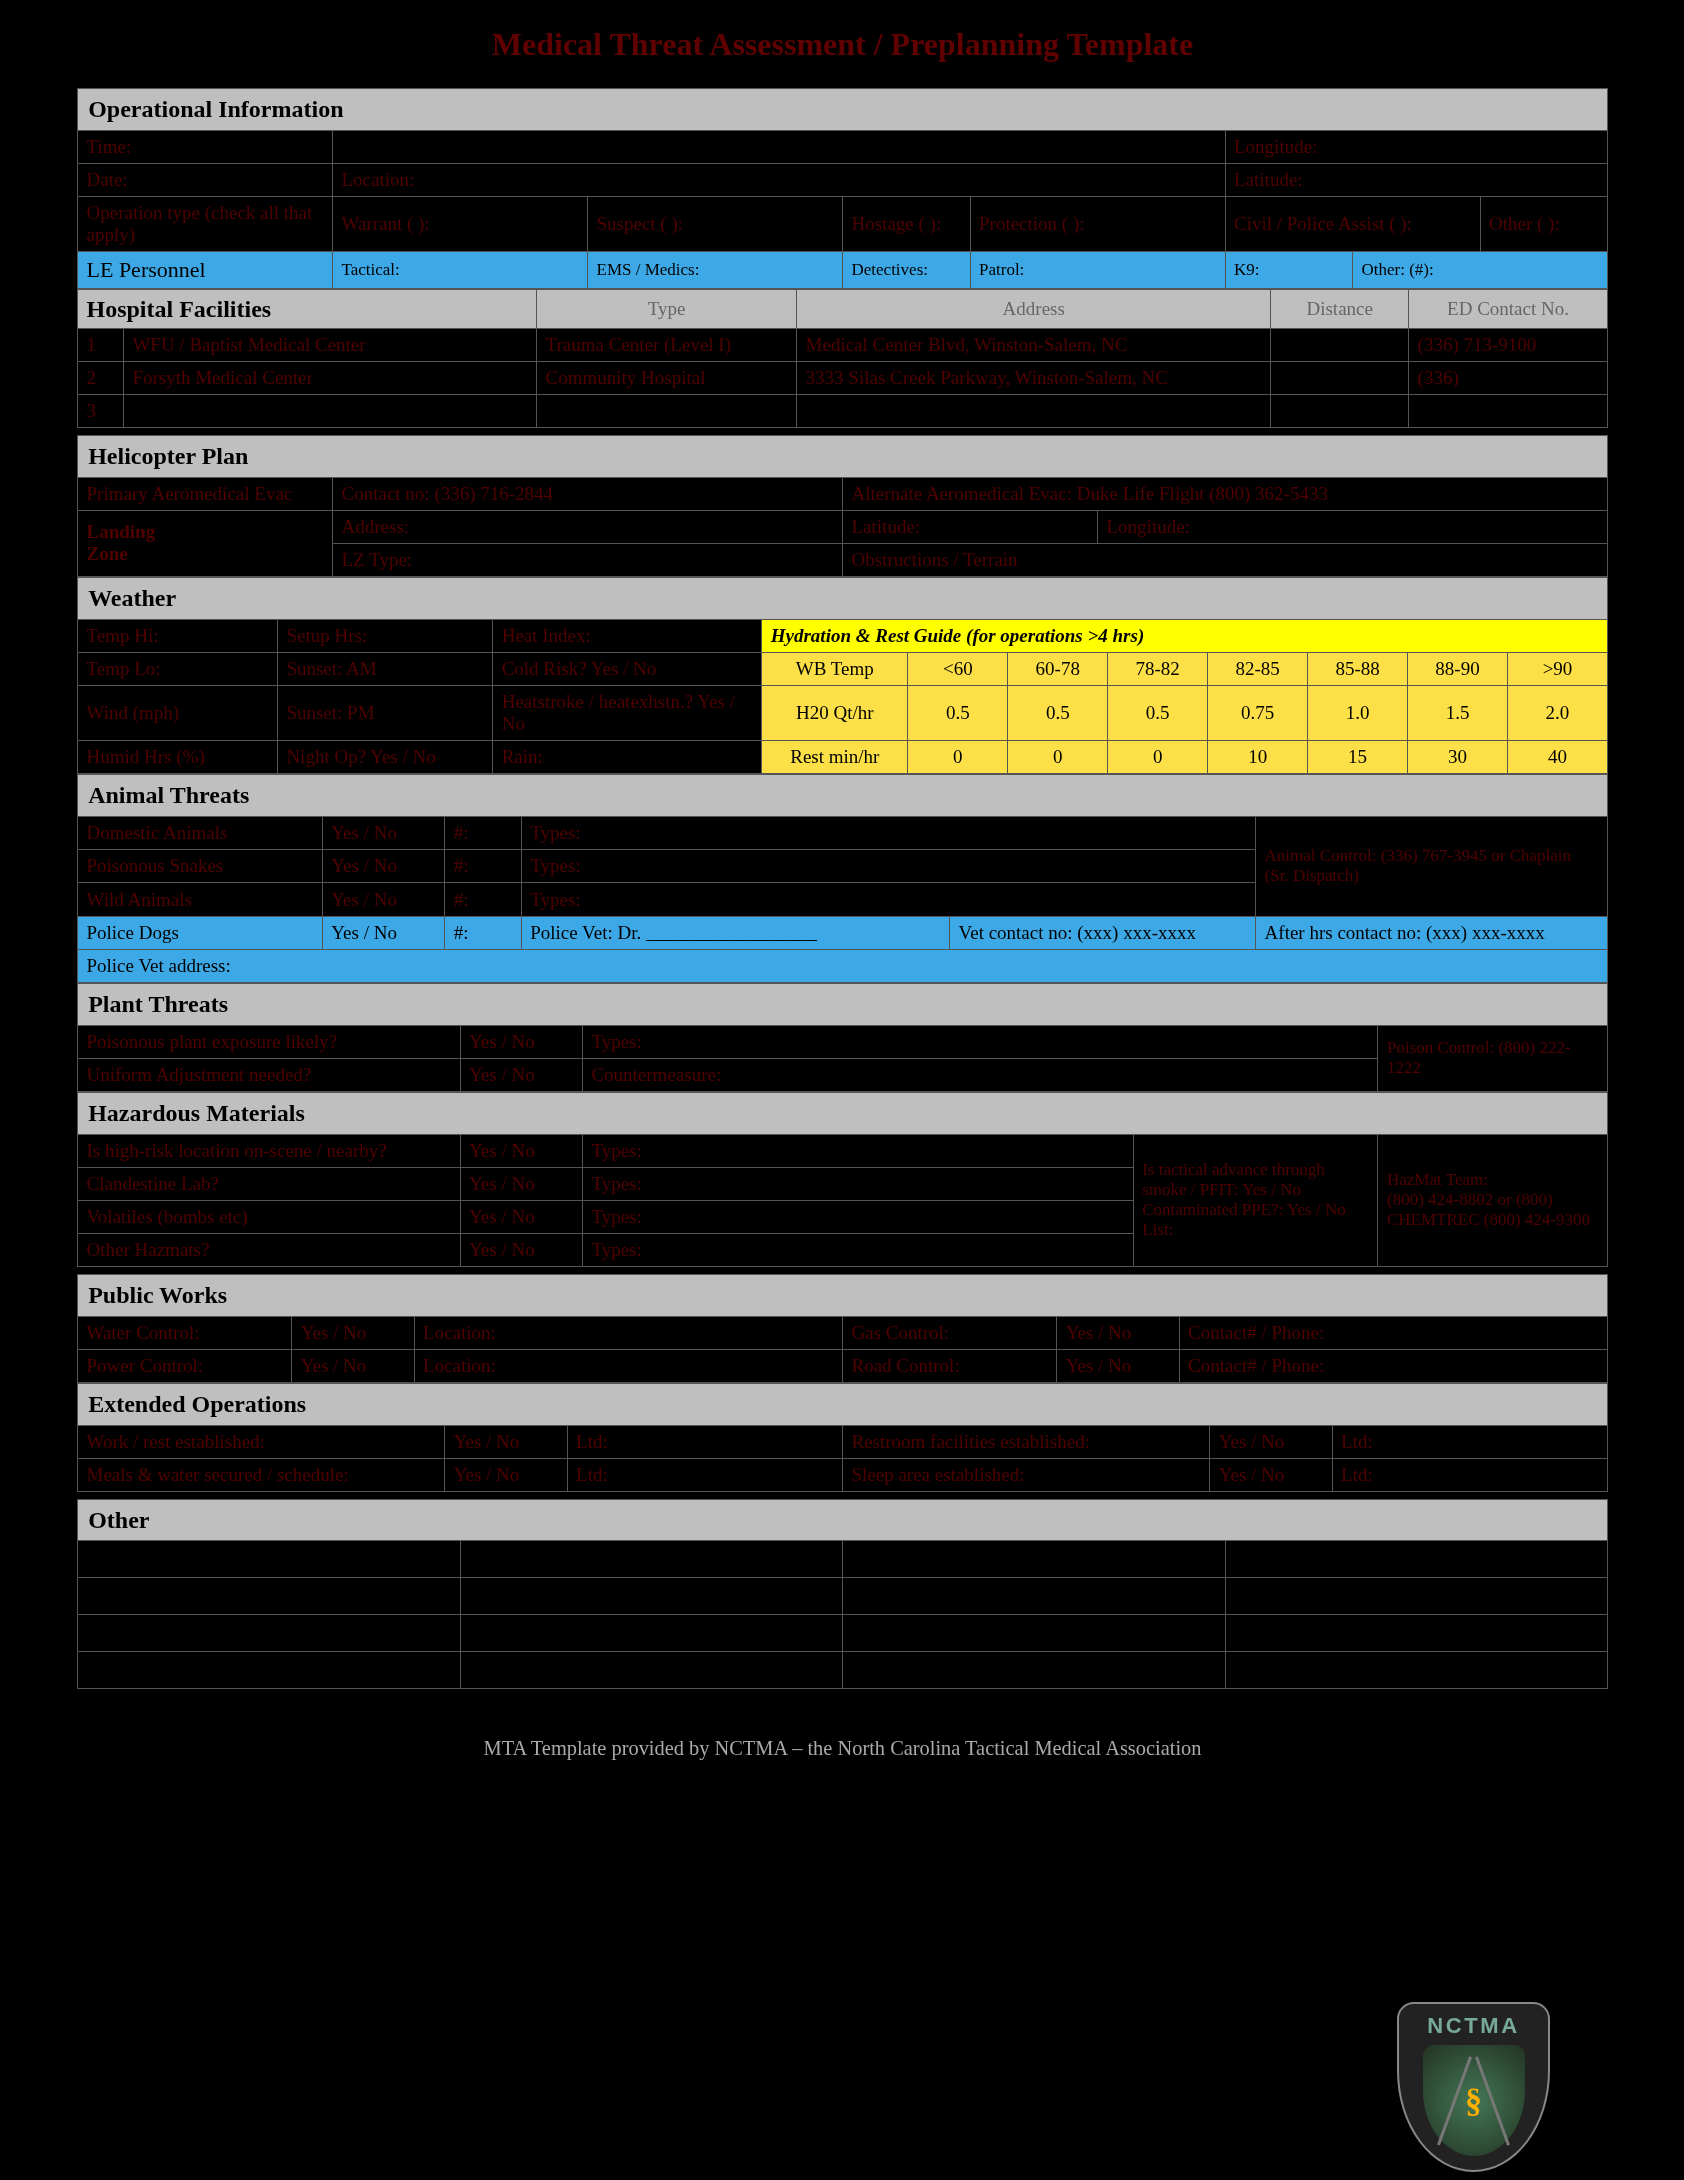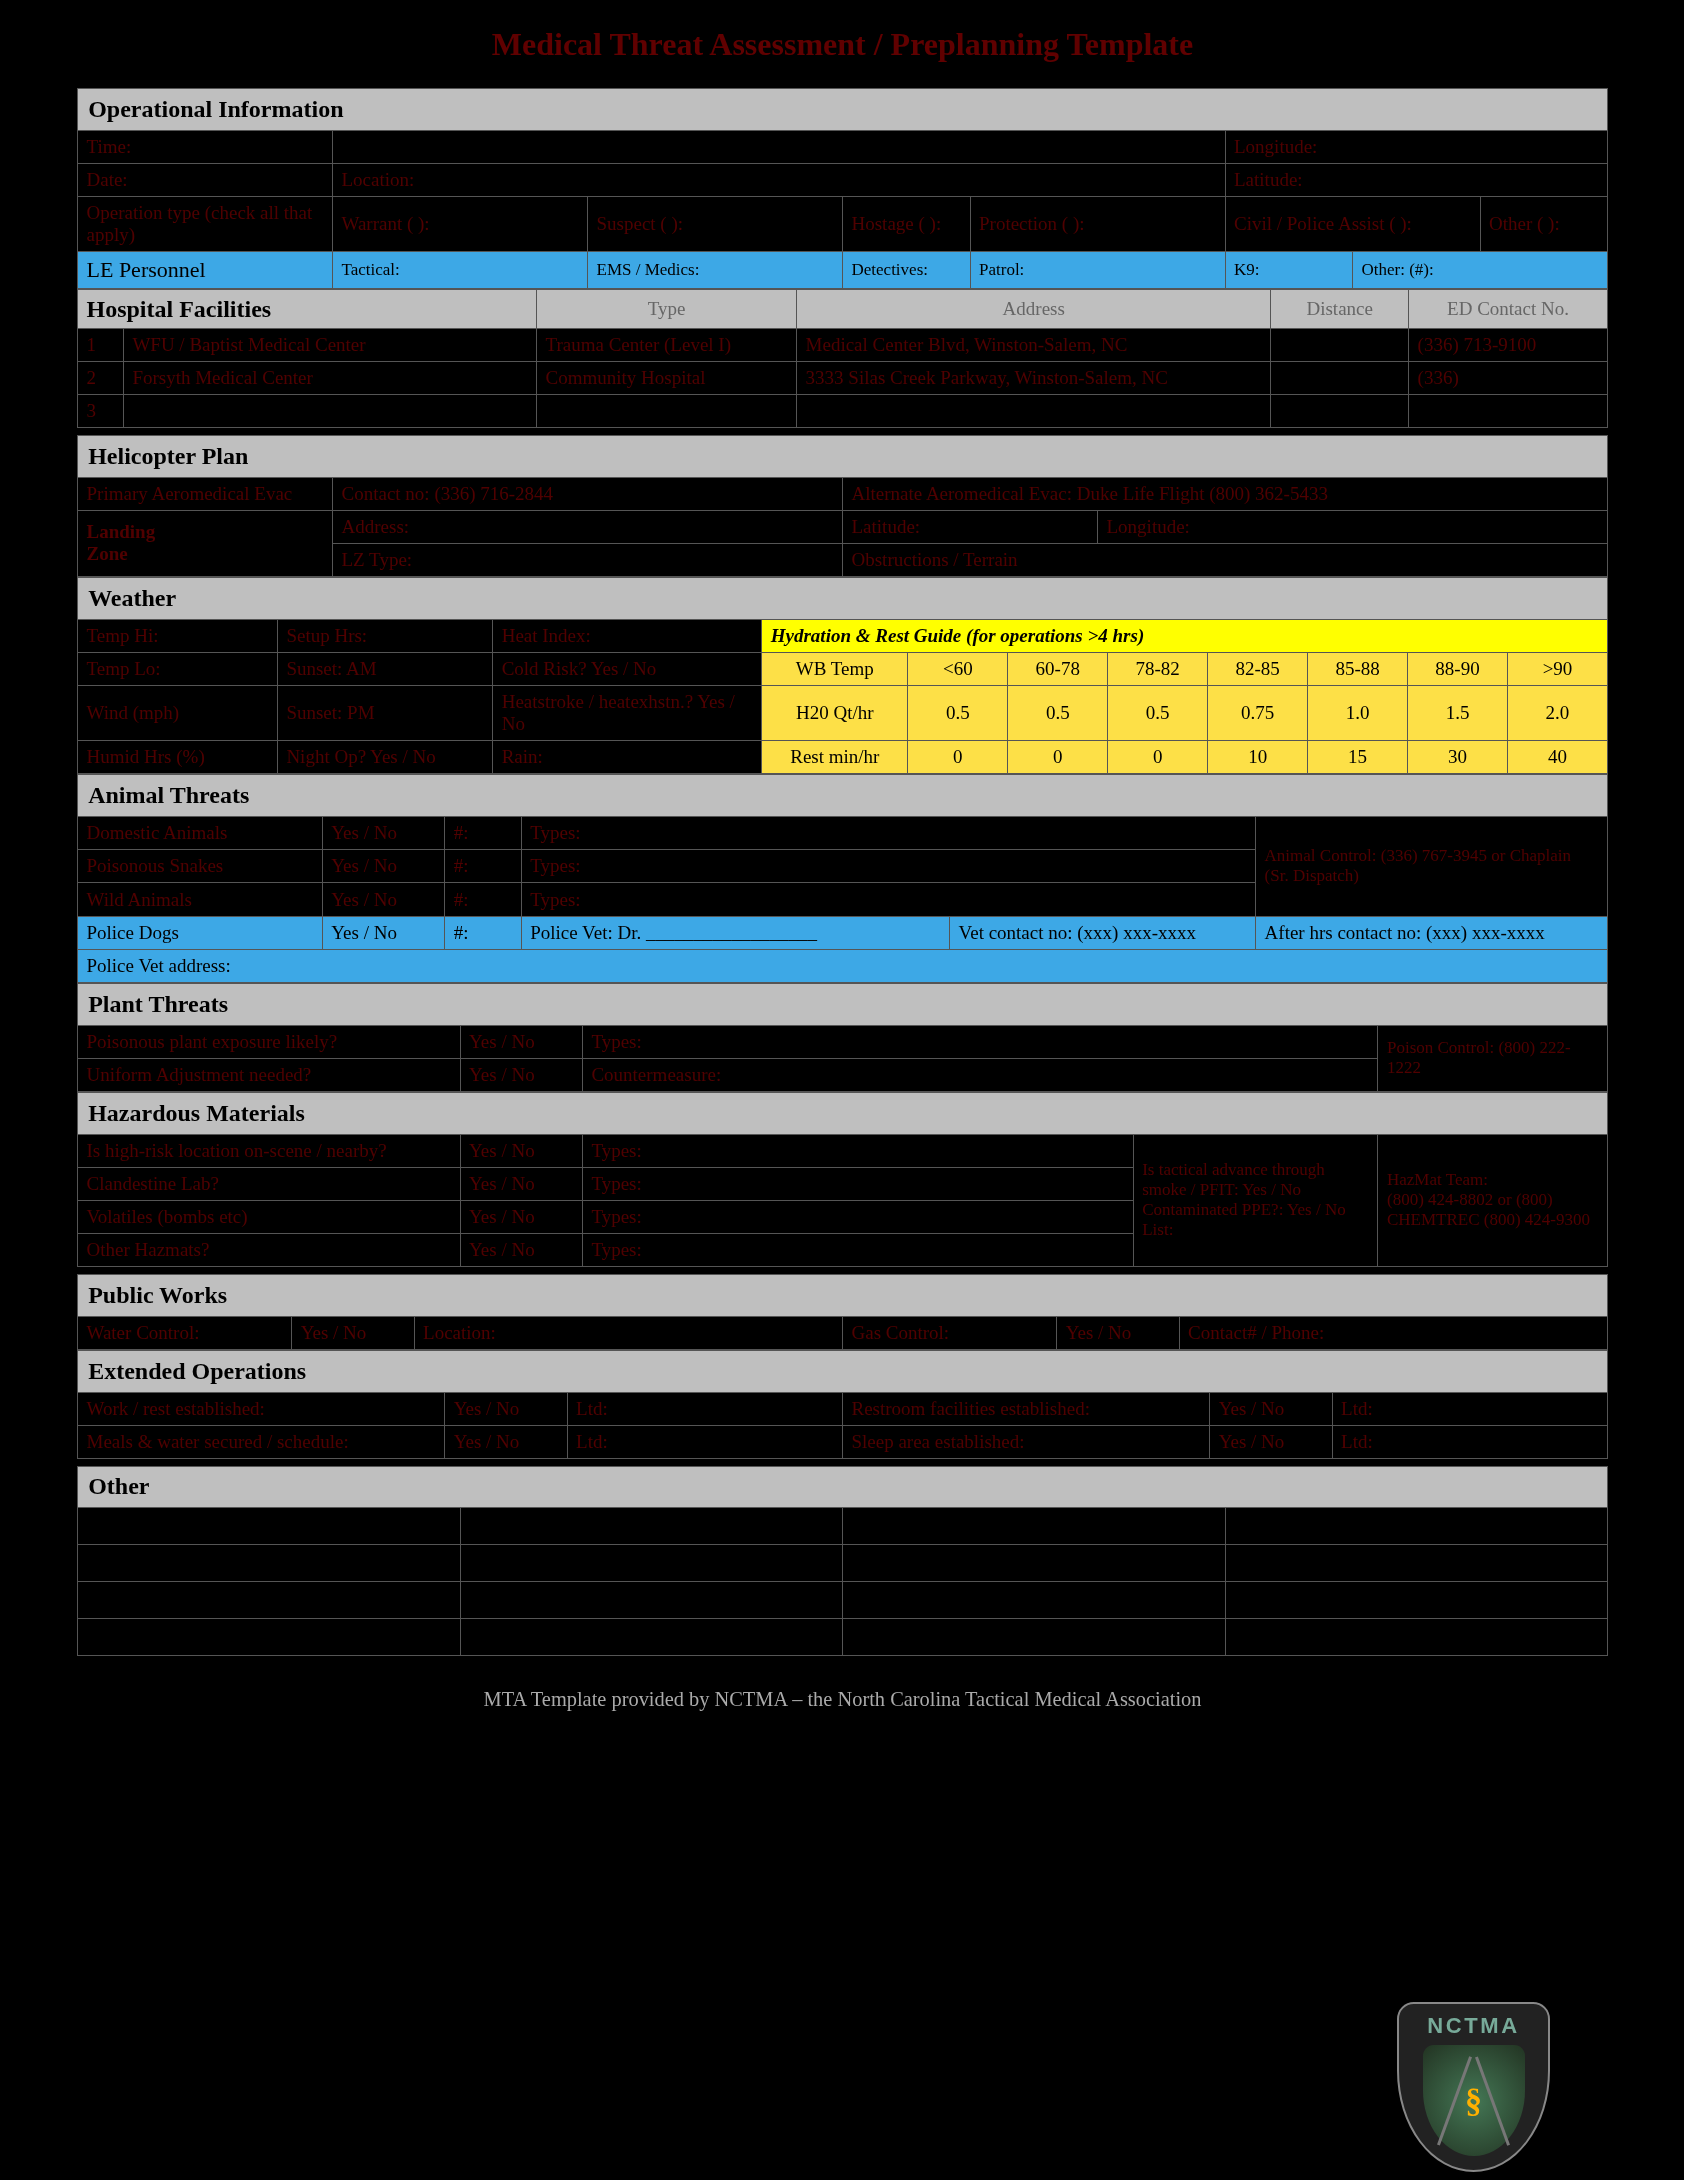--- a/index.html
+++ b/index.html
@@ -33,21 +33,21 @@
   .grey-sub { background: #bfbfbf; color: #666; font-size: 19px; text-align: center; }
   .hosp-first { background: #bfbfbf; color:#000; font-weight:bold; text-align:left; }
   .yellow { background: #fde047; color: #000; text-align: center; }
   .yellow-hdr { background: #ffff00; color: #000; font-weight: bold; font-style: italic; text-align: left; }
   .dark { background: #000; color: #222; }
   .dred { color: #500000; }
   .footer {
     color: #aaa;
     text-align: center;
     font-size: 20.4px;
-    margin-top: 32px;
+    margin-top: 48px;
   }
   .logo-wrap { position: absolute; left: 1397px; top: 2002px; }
   .logo {
     width: 153px; height: 170px;
     background: #222;
     border: 2.6px solid #888;
     border-radius: 17px 17px 77px 77px / 17px 17px 102px 102px;
     display:flex; flex-direction:column; align-items:center; justify-content:flex-start;
     padding-top:8.5px;
   }
@@ -376,20 +376,28 @@
         <td class="section-hdr" colspan="6">Public Works</td>
       </tr>
   <tr class="dark">
     <td class="dred">Water Control:</td>
     <td class="dred">Yes / No</td>
     <td class="dred">Location:</td>
     <td class="dred">Gas Control:</td>
     <td class="dred">Yes / No</td>
     <td class="dred">Contact# / Phone:</td>
   </tr>
+  <tr class="dark">
+    <td class="dred">Power Control:</td>
+    <td class="dred">Yes / No</td>
+    <td class="dred">Location:</td>
+    <td class="dred">Road Control:</td>
+    <td class="dred">Yes / No</td>
+    <td class="dred">Contact# / Phone:</td>
+  </tr>
 </tbody>
   </table>
 
 <table>
   <colgroup>
       <col style="width:24%">
       <col style="width:8%">
       <col style="width:18%">
       <col style="width:24%">
       <col style="width:8%">

